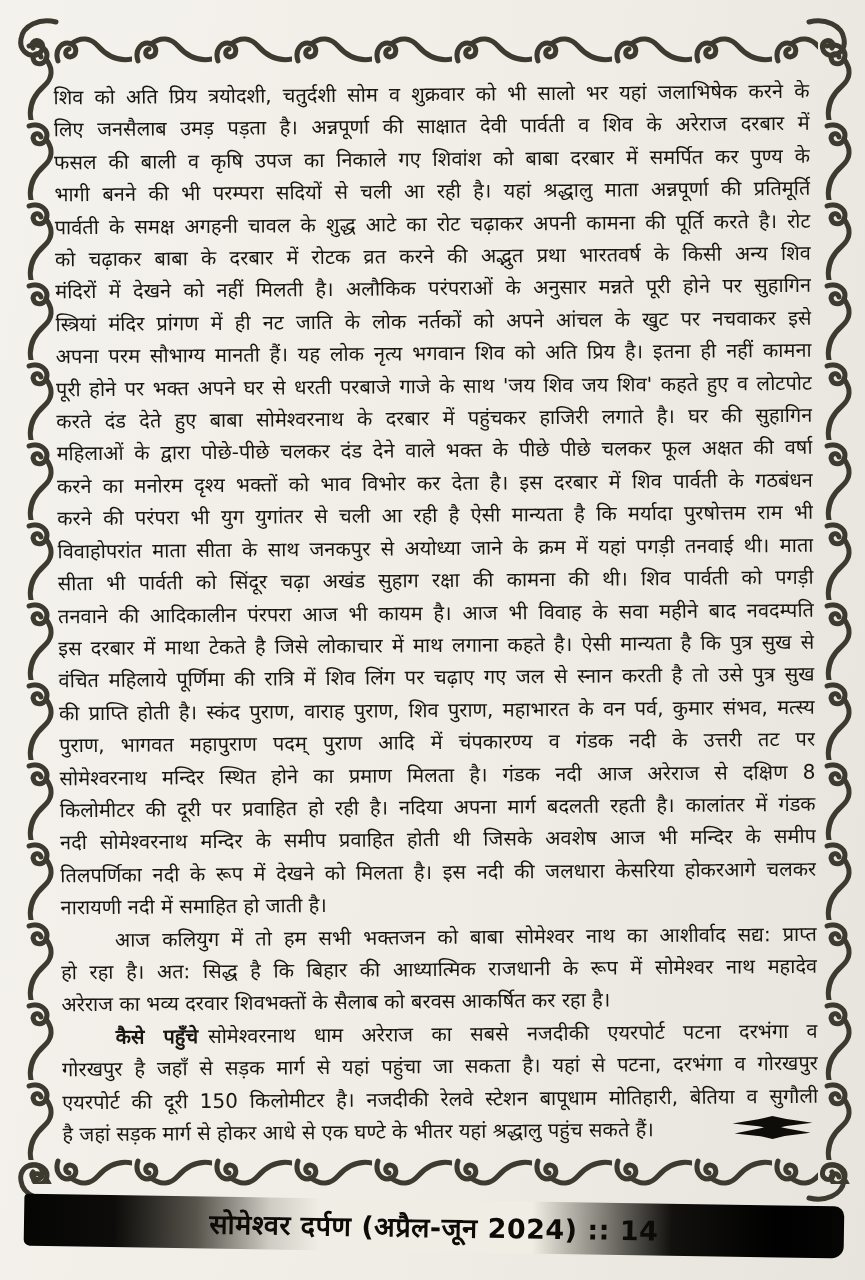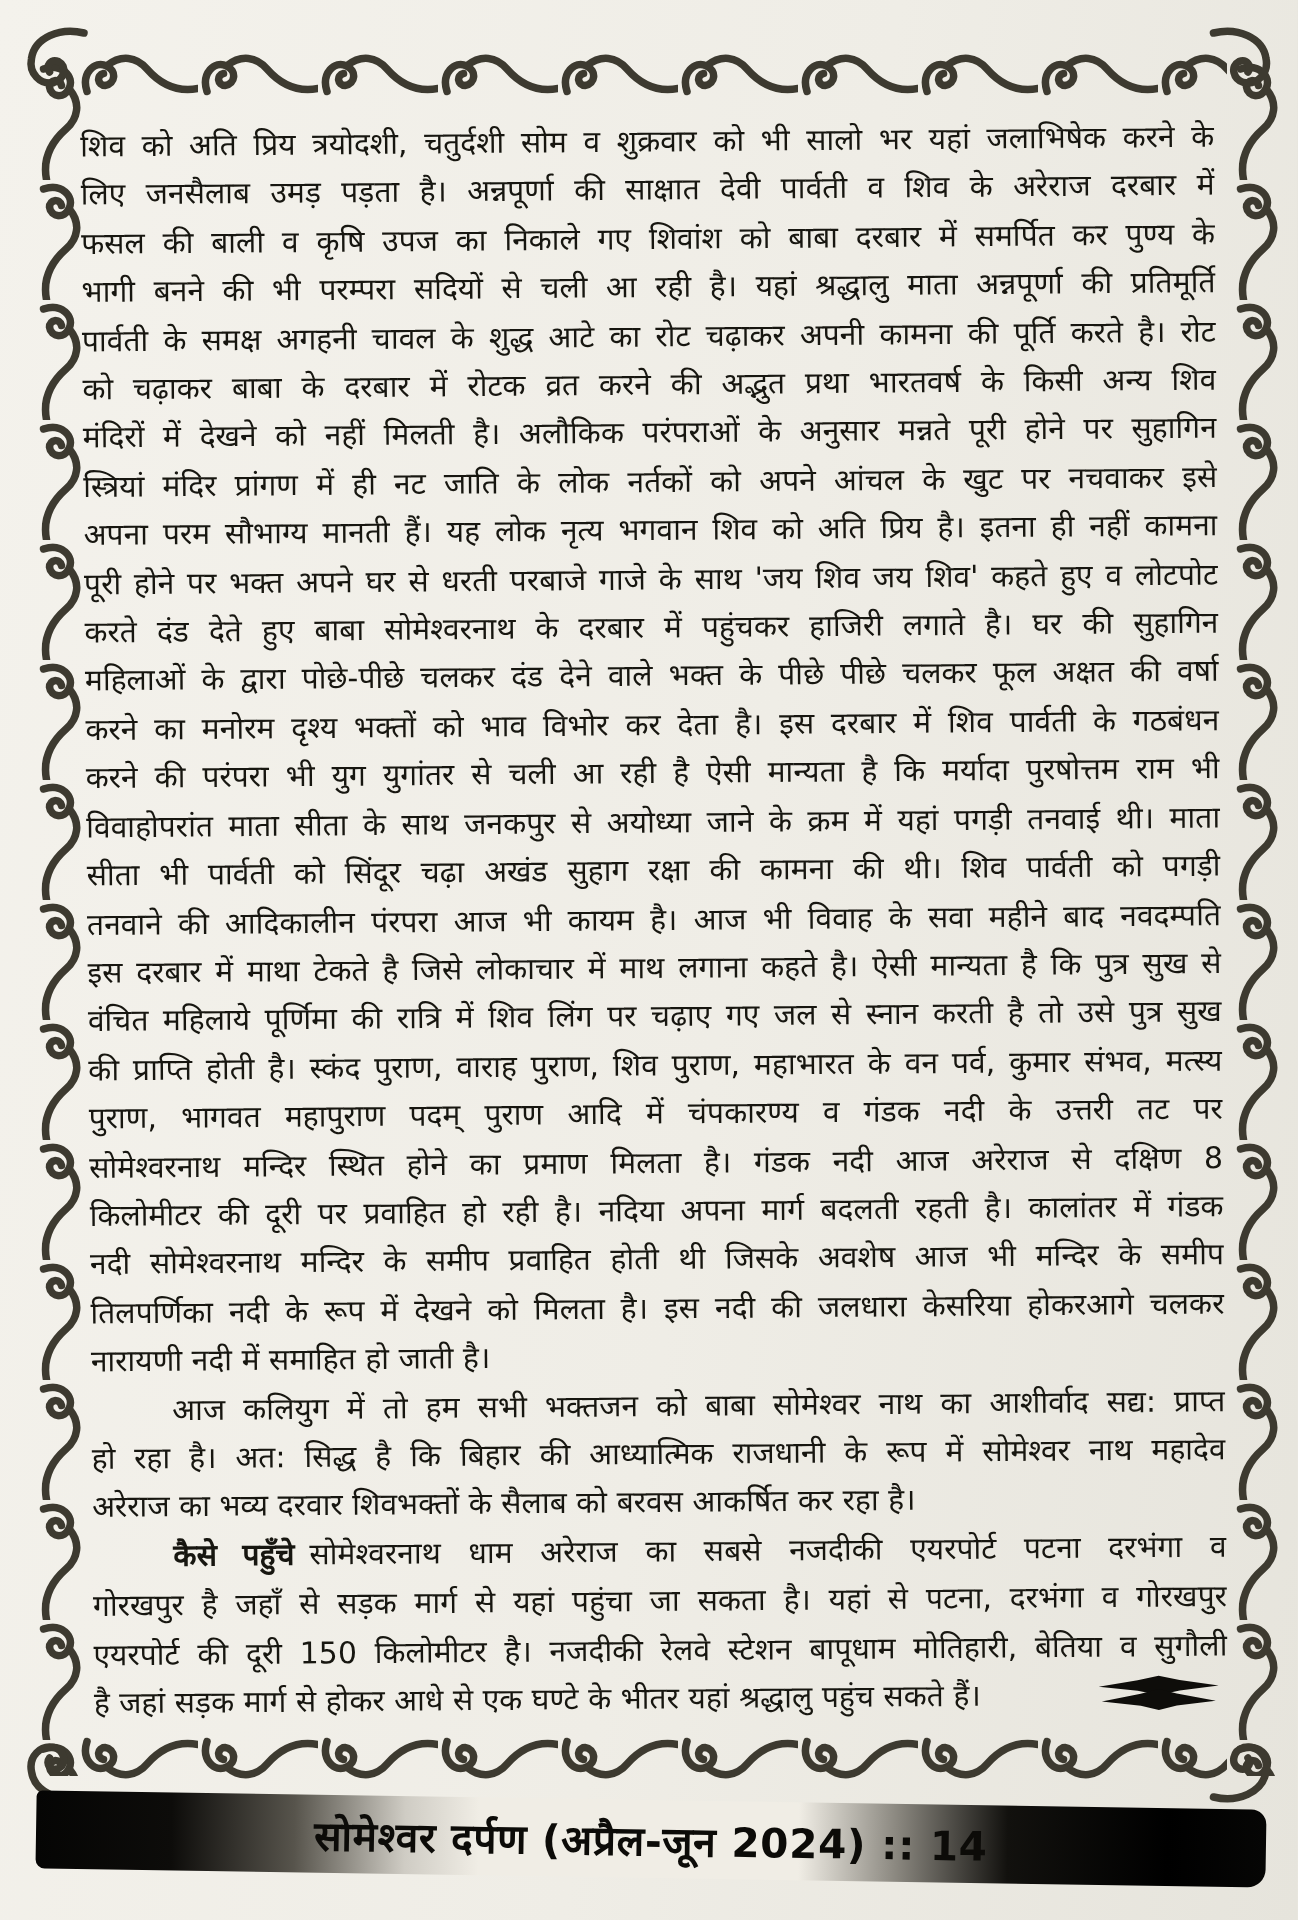--- a/index.html
+++ b/index.html
@@ -30,21 +30,21 @@
     overflow:hidden;
     transform:rotate(-0.5deg);
     color:#171610;
     font-size:20px;line-height:32.4px;font-weight:500;
   }
   .para{margin:0;}
   .line{text-align:justify;text-align-last:justify;min-height:32.4px;}
   .line.pl{text-align-last:left;}
   .para-indent .line:first-child{text-indent:54px;}
   .line-first-indent{text-indent:54px;}
-  .lead{font-weight:700;margin-right:10px;font-family:Liberation Serif, serif;}
+  .lead{font-weight:700;margin-right:10px;}
   .fleuron-line{display:flex;justify-content:space-between;align-items:center;}
   .fleuron{flex:0 0 auto;margin-left:14px;margin-right:6px;}
   
   .footer-ribbon{
     position:absolute;left:24px;top:1200px;width:820px;height:52px;
     transform:rotate(0.9deg);
     background:linear-gradient(90deg,
       #050504 0%, #0d0c0a 11%, #57544c 21%, #cfccc4 30%, #f0ede5 36%,
       #f0ede5 62%, #8a877f 70%, #12110e 79%, #000 92%, #060605 100%);
     border-radius:4px 10px 12px 6px;

